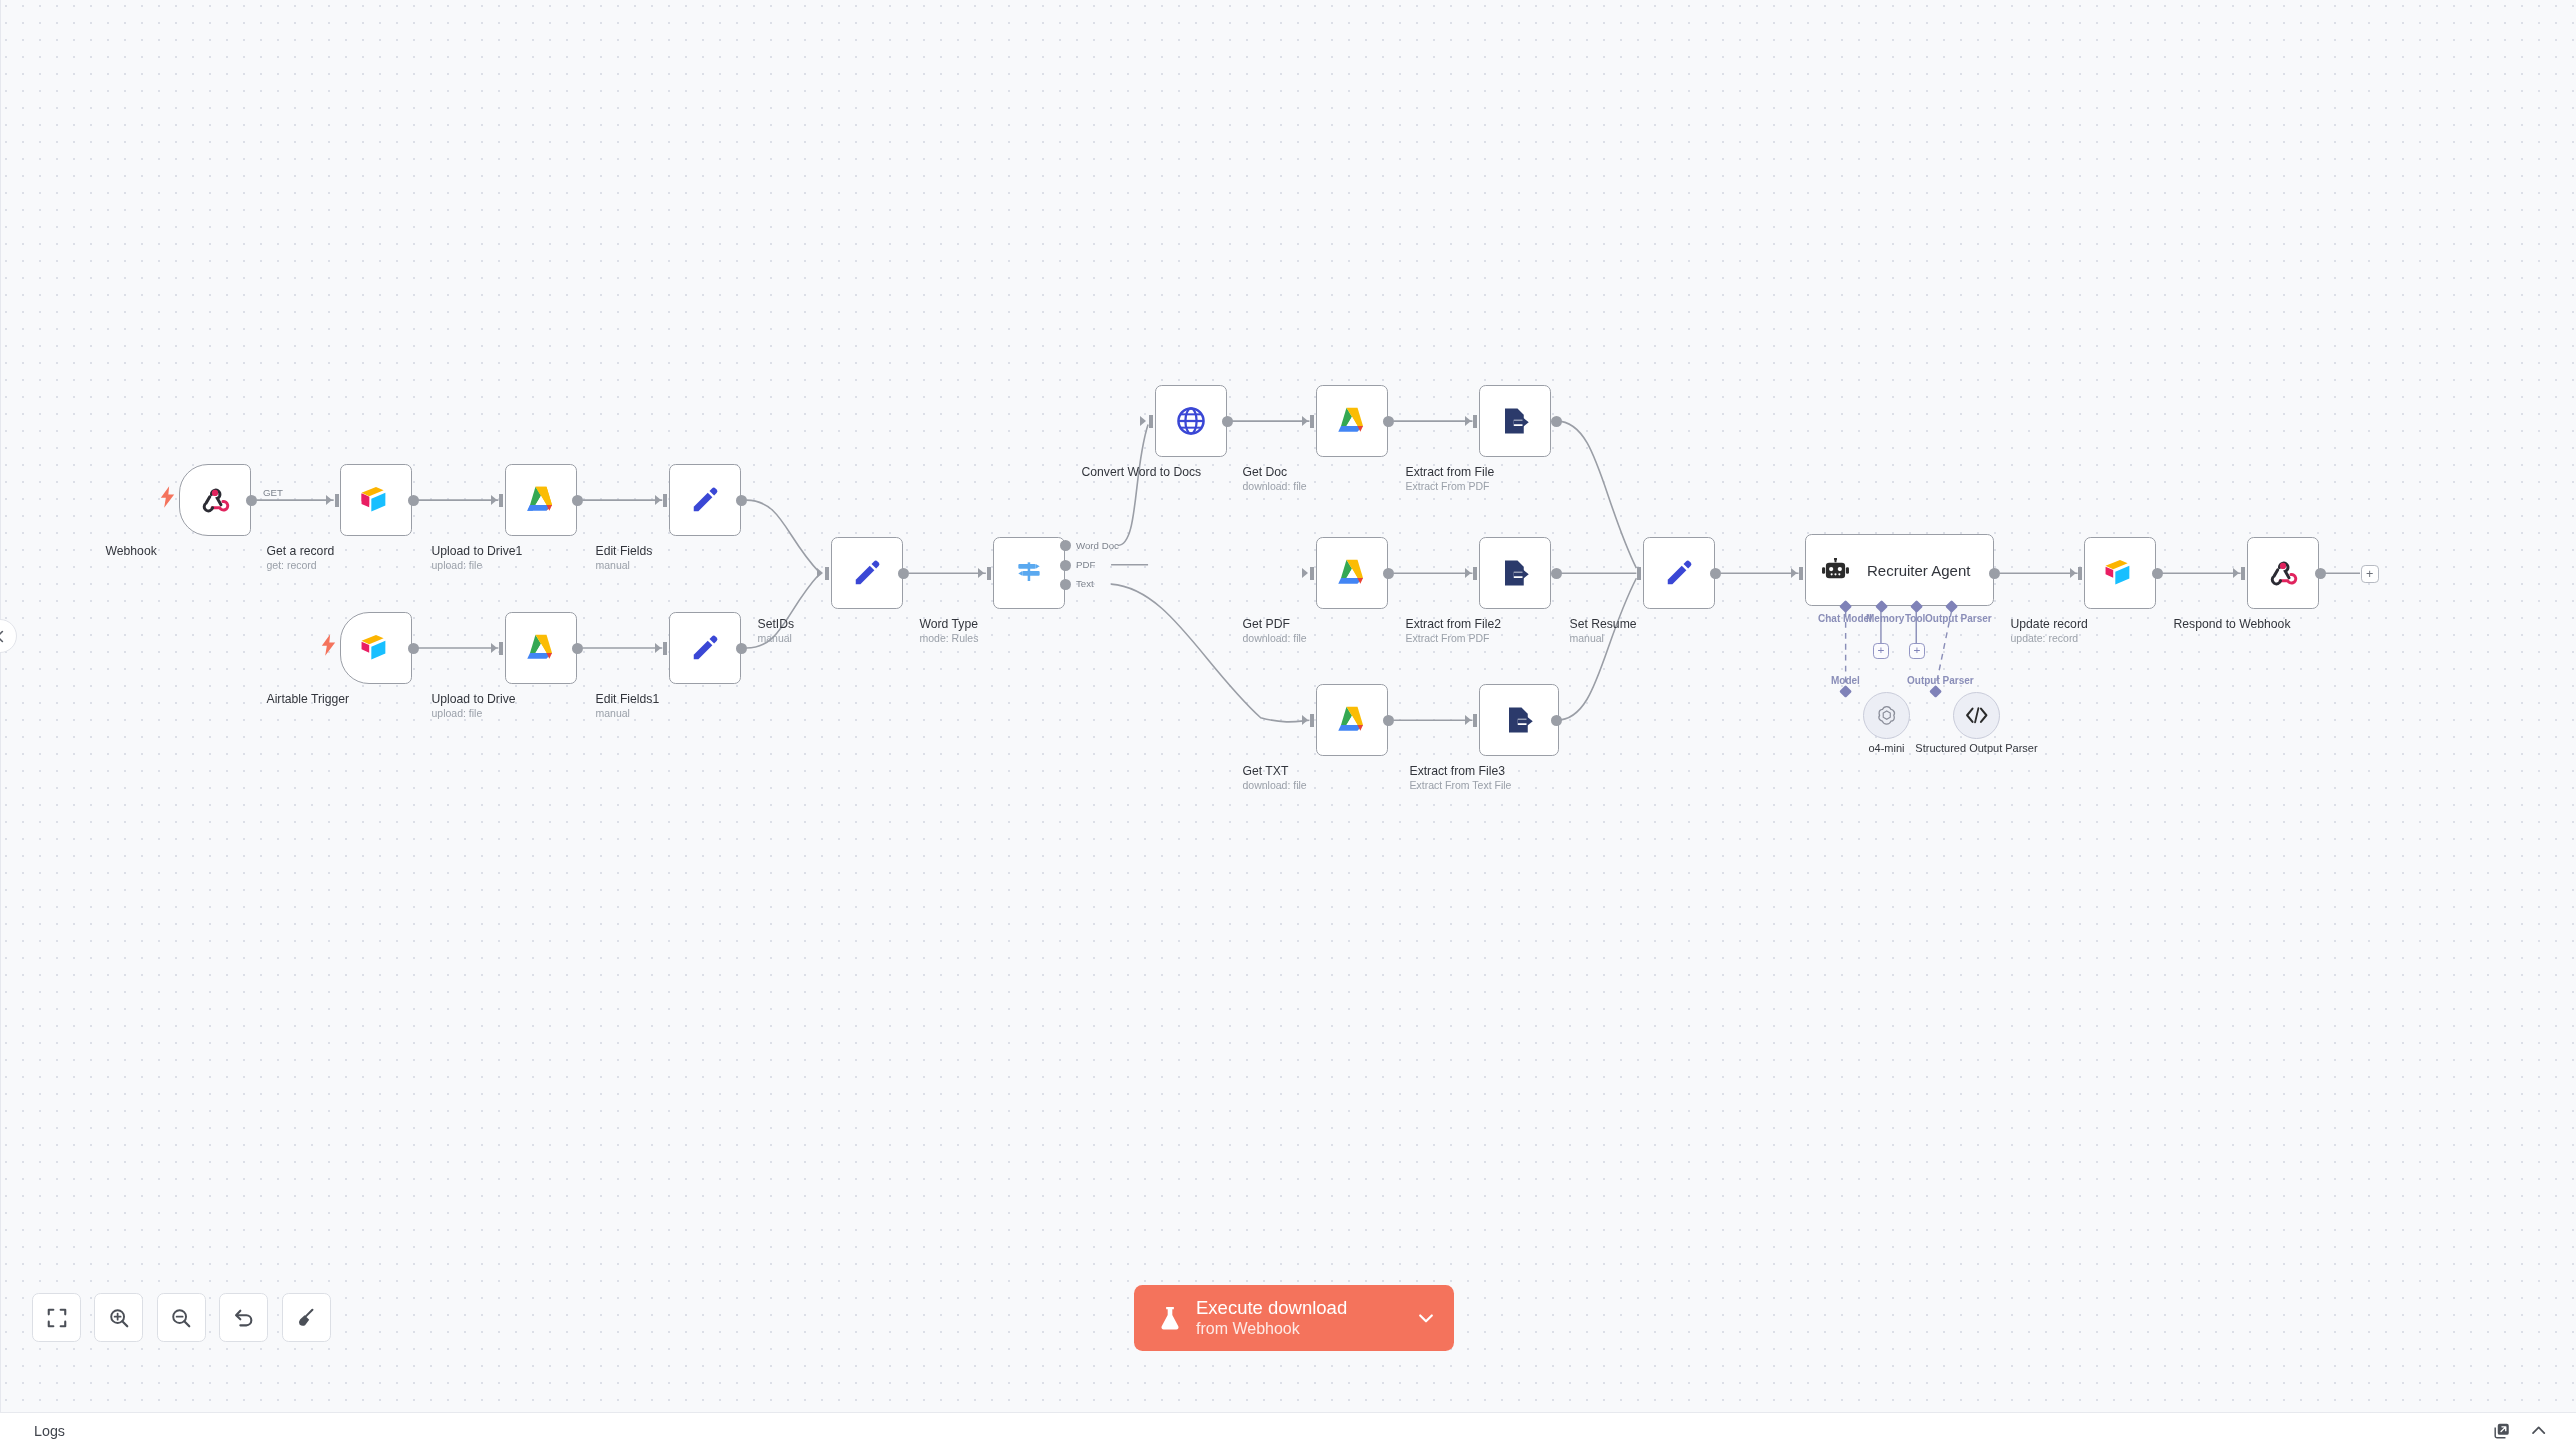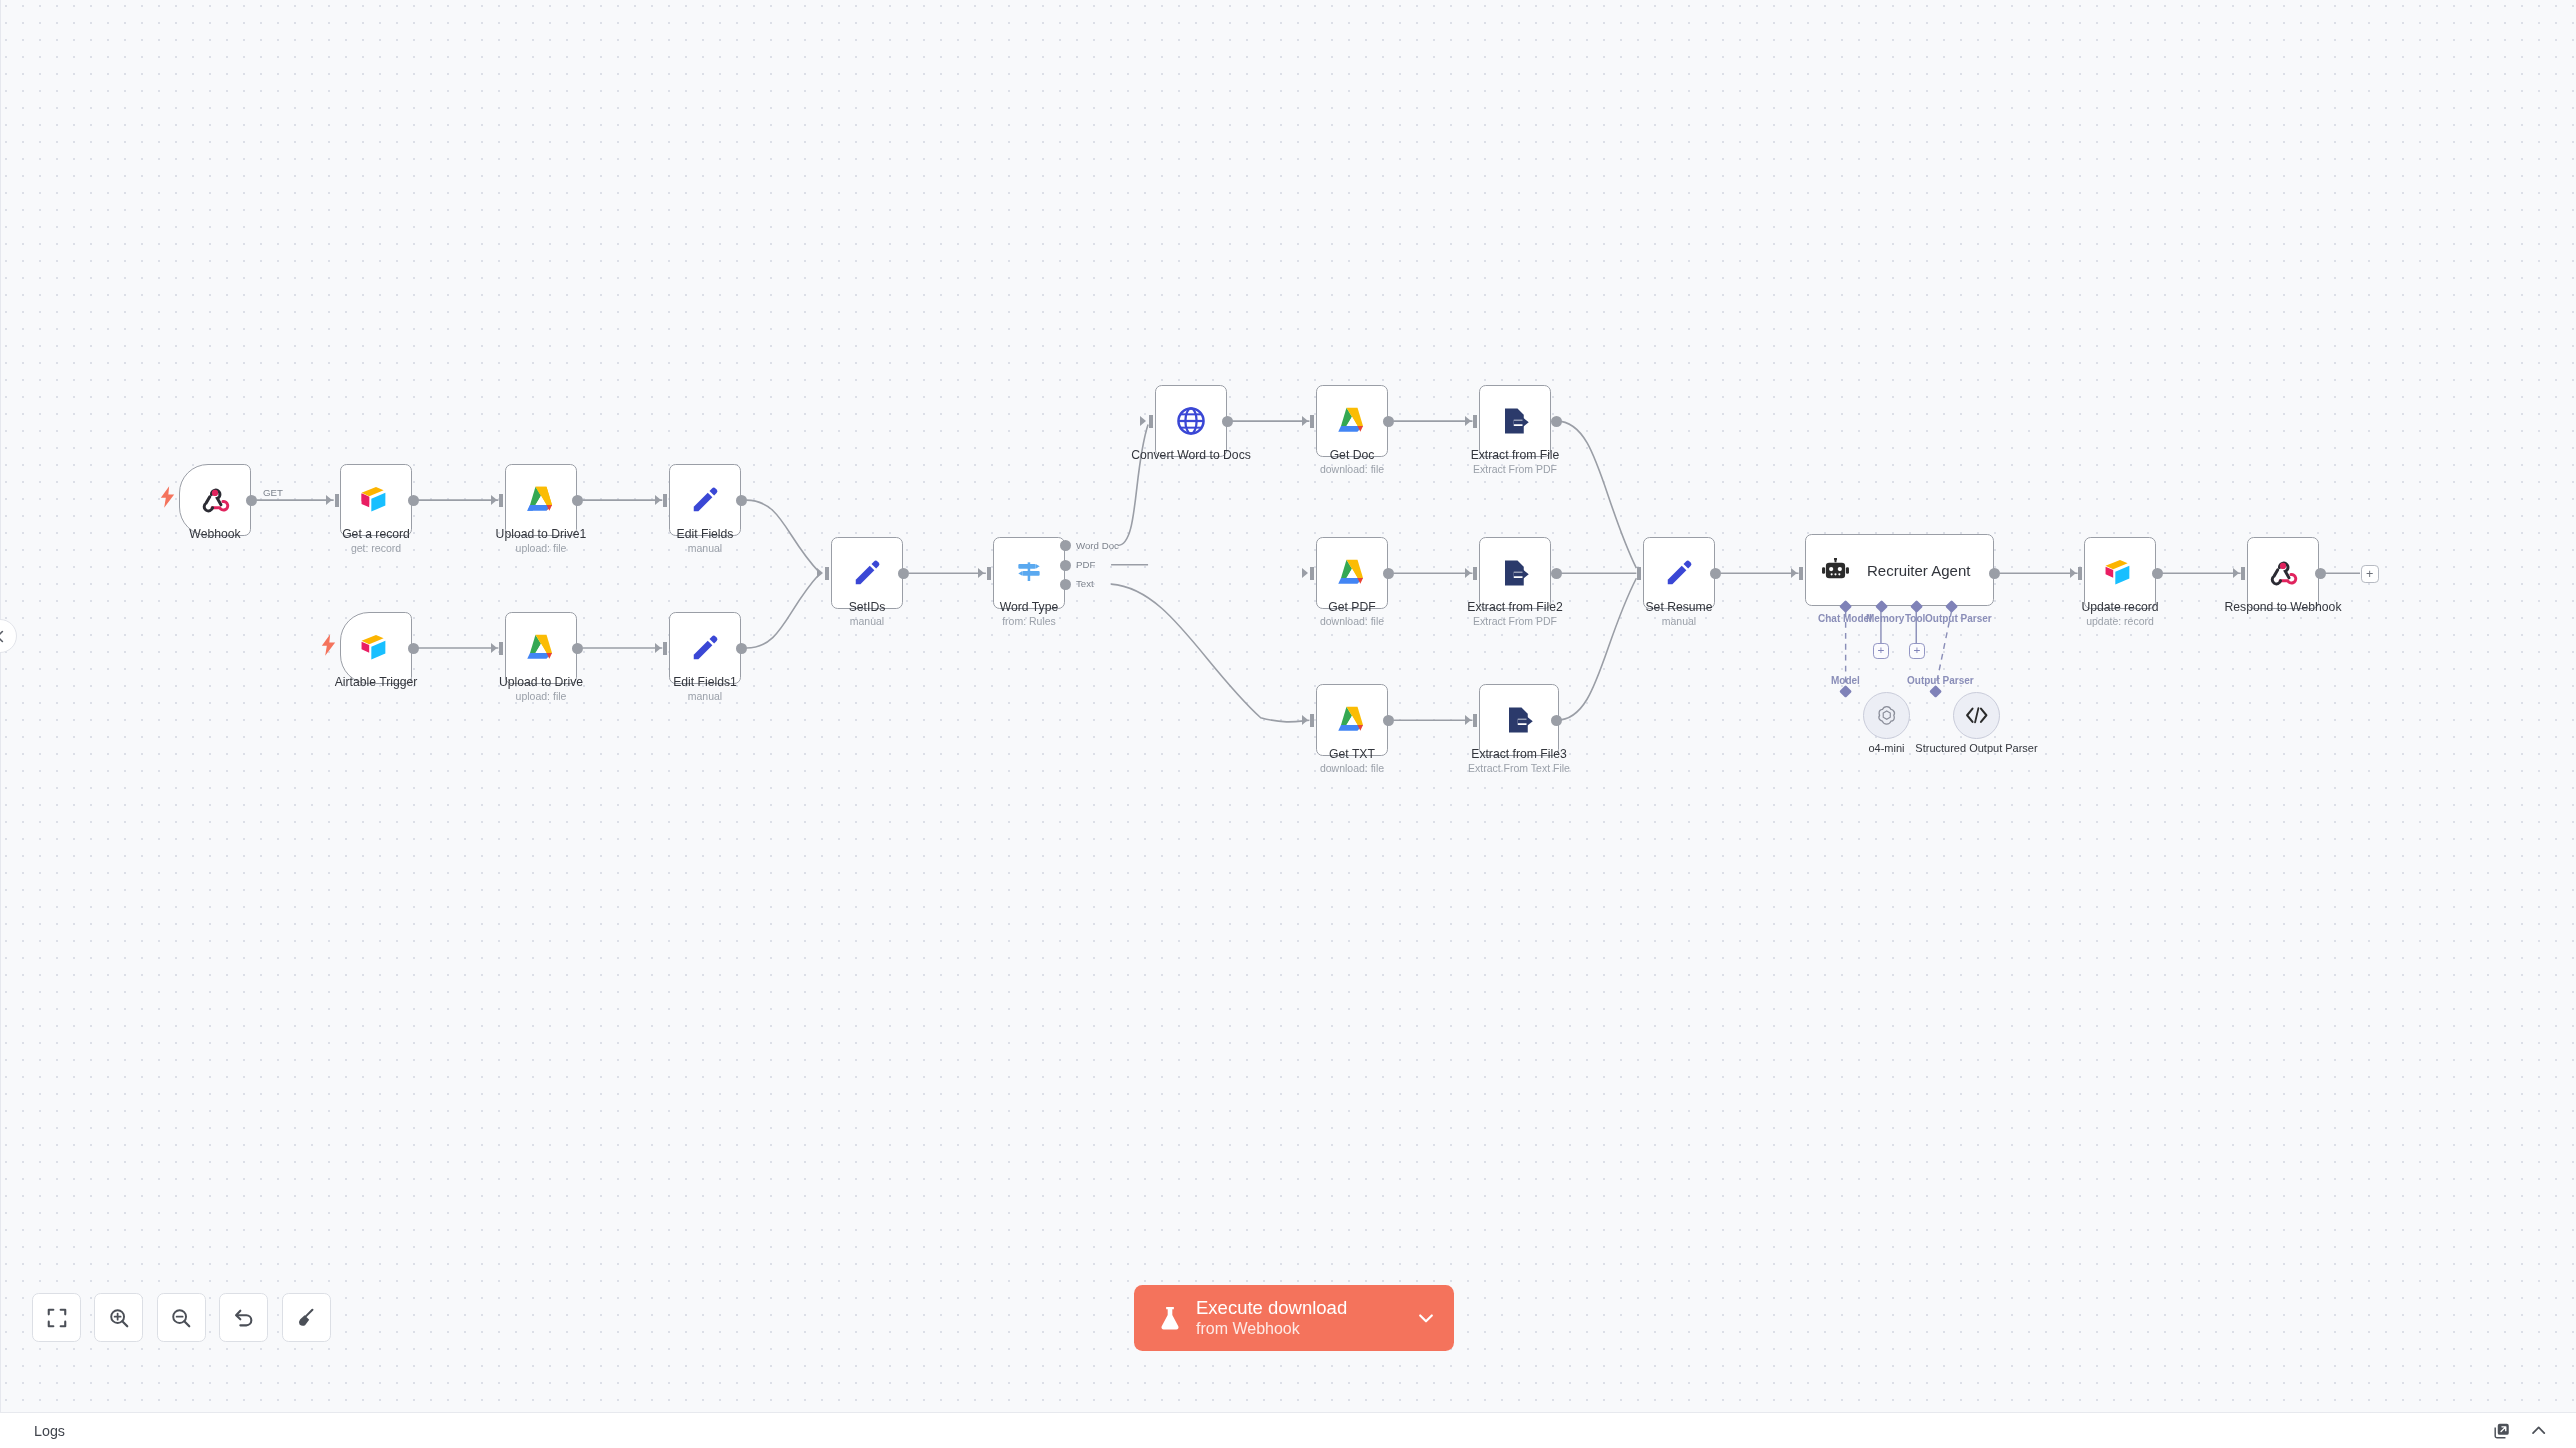--- a/index.html
+++ b/index.html
@@ -35,25 +35,24 @@
     justify-content: center;
     z-index: 5;
   }
   .node.trigger { border-top-left-radius: 29px; border-bottom-left-radius: 29px; }
   .node.wide { justify-content: flex-start; padding-left: 15px; gap: 17px; }
 
   .node-icon { display: flex; align-items: center; justify-content: center; }
 
   .node-caption {
     position: absolute;
-    top: 62px;
+    top: 79px;
     left: 50%;
     transform: translateX(-50%);
     width: 219px;
-    text-align: center;
     pointer-events: none;
   }
   .node-caption .title {
     font-size: 12.2px;
     color: #32353c;
     line-height: 14.3px;
     white-space: nowrap;
   }
   .node-caption .sub {
     font-size: 10.5px;
@@ -430,21 +429,21 @@
       <svg width="32" height="32" viewBox="0 0 24 24">
         <rect x="4" y="5.2" width="13" height="3.6" rx="0.8" fill="#5aa9f0"></rect>
         <path d="M17 5.2 L20 7 L17 8.8 Z" fill="#5aa9f0"></path>
         <rect x="7" y="10.5" width="13" height="3.6" rx="0.8" fill="#5aa9f0"></rect>
         <path d="M7 10.5 L4 12.3 L7 14.1 Z" fill="#5aa9f0"></path>
         <rect x="11" y="4" width="1.9" height="14" fill="#5aa9f0"></rect>
       </svg>
     </span>
     <div class="node-caption">
       <div class="title">Word Type</div>
-      <div class="sub">from: Rules</div>
+      <div class="sub">mode: Rules</div>
     </div>
   </div>
   <div class="bar-in" style="left:987px;top:567px"></div>
   <div class="arrow-in" style="left:978px;top:568px"></div>
   <div class="dot-out" style="left:1060px;top:540px"></div>
   <div class="dot-out" style="left:1060px;top:560px"></div>
   <div class="dot-out" style="left:1060px;top:579px"></div>
   <div class="edge-label" style="left:1076px;top:540px">Word Doc</div>
   <div class="edge-label" style="left:1076px;top:559px">PDF</div>
   <div class="edge-label" style="left:1076px;top:578px">Text</div>

